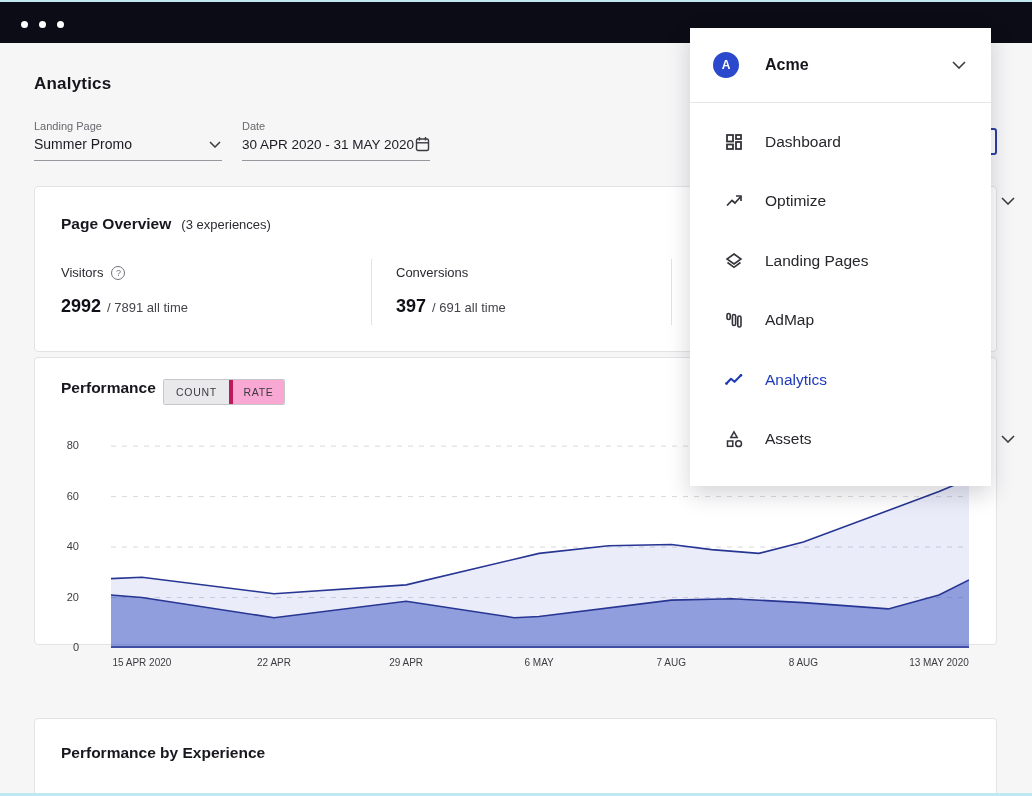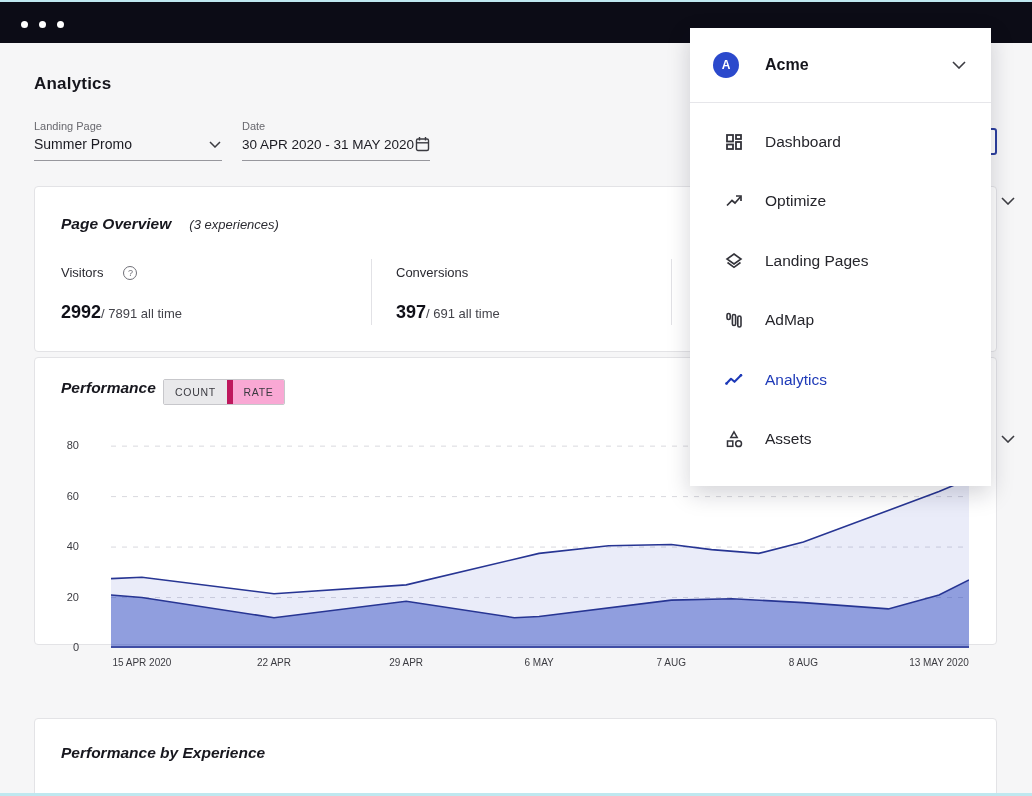--- a/index.html
+++ b/index.html
@@ -28,42 +28,42 @@
   .field.landing { left:34px; }
   .field.date { left:242px; }
   .field.date .fvalue { font-size:13.5px; }
 
   
   .card { position:absolute; left:34px; width:963px; background:#ffffff; border:1px solid #e3e3e6; border-radius:4px; }
   .card-overview { top:186px; height:166px; }
   .card-performance { top:357px; height:288px; }
   .card-experience { top:718px; height:90px; }
 
-  .card-title-row { position:absolute; left:26px; top:28px; display:flex; align-items:baseline; gap:18px;font-style:italic; }
+  .card-title-row { position:absolute; left:26px; top:28px; display:flex; align-items:baseline; gap:10px; }
   .card-title { font-size:15.5px; font-weight:700; color:#17171e; }
   .card-subtitle { font-size:13px; color:#2c2c33; }
 
   
   .metric { position:absolute; top:78px; }
   .metric.m0 { left:26px; }
   .metric.m1 { left:361px; }
-  .metric-label-row { display:flex; align-items:center; gap:20px; font-size:13px; color:#2a2a31; }
-  .metric-value-row { display:flex; align-items:baseline; margin-top:22px; }
+  .metric-label-row { display:flex; align-items:center; gap:8px; font-size:13px; color:#2a2a31; }
+  .metric-value-row { display:flex; align-items:baseline; gap:6px; margin-top:16px; }
   .metric-value { font-size:18px; font-weight:700; color:#101018; }
   .metric-alltime { font-size:13px; color:#43434a; }
   .vdivider { position:absolute; top:72px; width:1px; height:66px; background:#e2e2e6; }
   .vdivider.d0 { left:336px; }
   .vdivider.d1 { left:636px; }
   .help-icon { display:inline-flex; align-items:center; justify-content:center; width:14px; height:14px; border:1px solid #707078; border-radius:50%; font-size:9px; color:#707078; cursor:pointer; }
 
   
   .seg { position:absolute; left:128px; top:21px; height:26px; display:flex; border:1px solid #c7c7cb; border-radius:2px; overflow:hidden; }
   .seg-btn { display:flex; align-items:center; justify-content:center; font-size:10.5px; letter-spacing:.7px; color:#3a3a40; cursor:pointer; background:#f9a8d4; }
   .seg-btn.sel { background:#e9e9eb; }
-  .seg-btn.b0 { width:69px; border-right:6px solid #be185d; }
+  .seg-btn.b0 { width:69px; border-right:4px solid #be185d; }
   .seg-btn.b1 { width:51px; }
 
   
   .chart-svg { position:absolute; left:76px; top:73px; }
   .y-labels span { position:absolute; left:14px; width:30px; text-align:right; font-size:11px; color:#3c3c42; }
   .x-labels span { position:absolute; top:299px; transform:translateX(-50%); font-size:10px; color:#3c3c42; white-space:nowrap; }
 
   
   .hidden-btn { position:absolute; left:983px; top:128px; width:14px; height:27px; background:#fff; border:2px solid #2c3f9e; border-radius:3px; z-index:8; cursor:pointer; }
 

